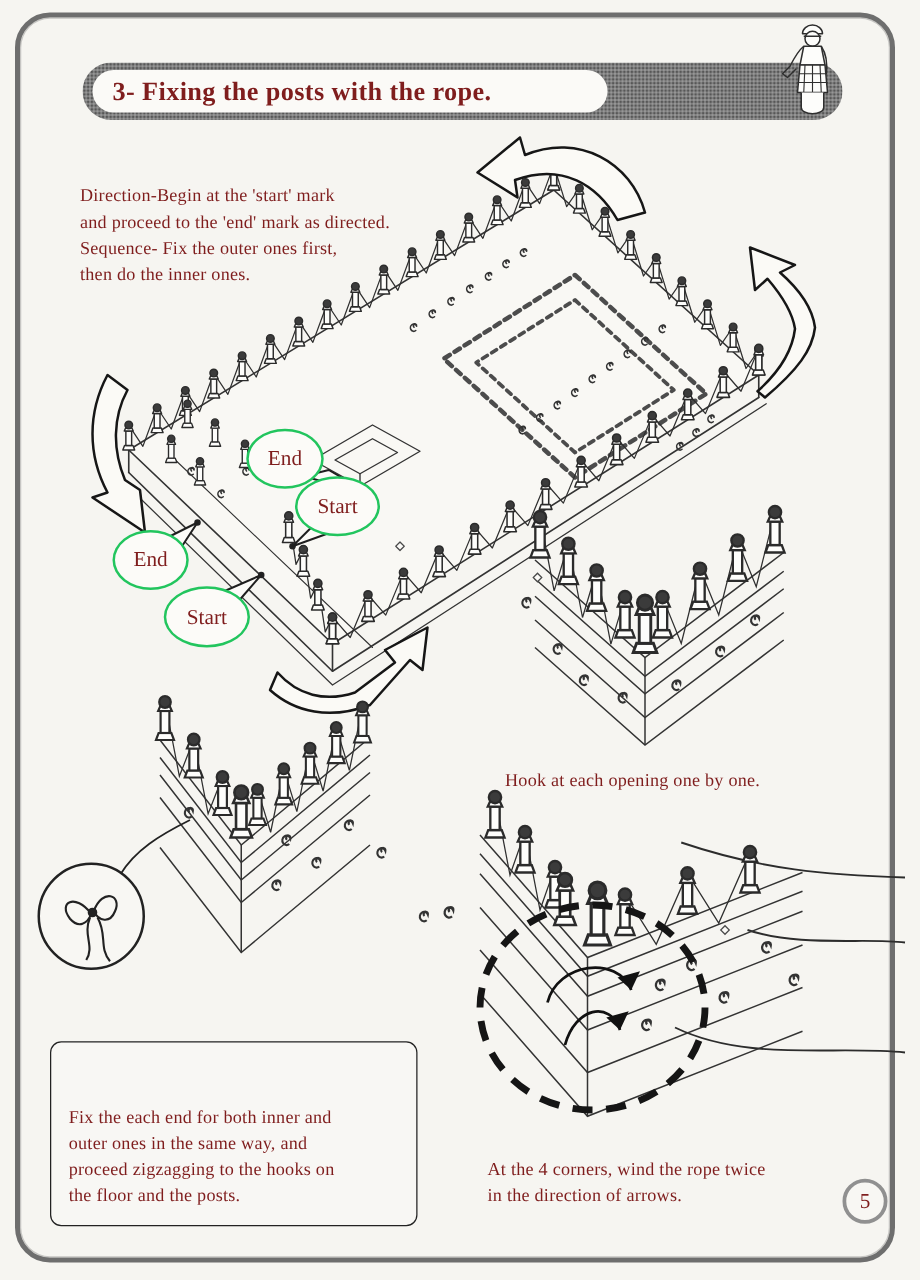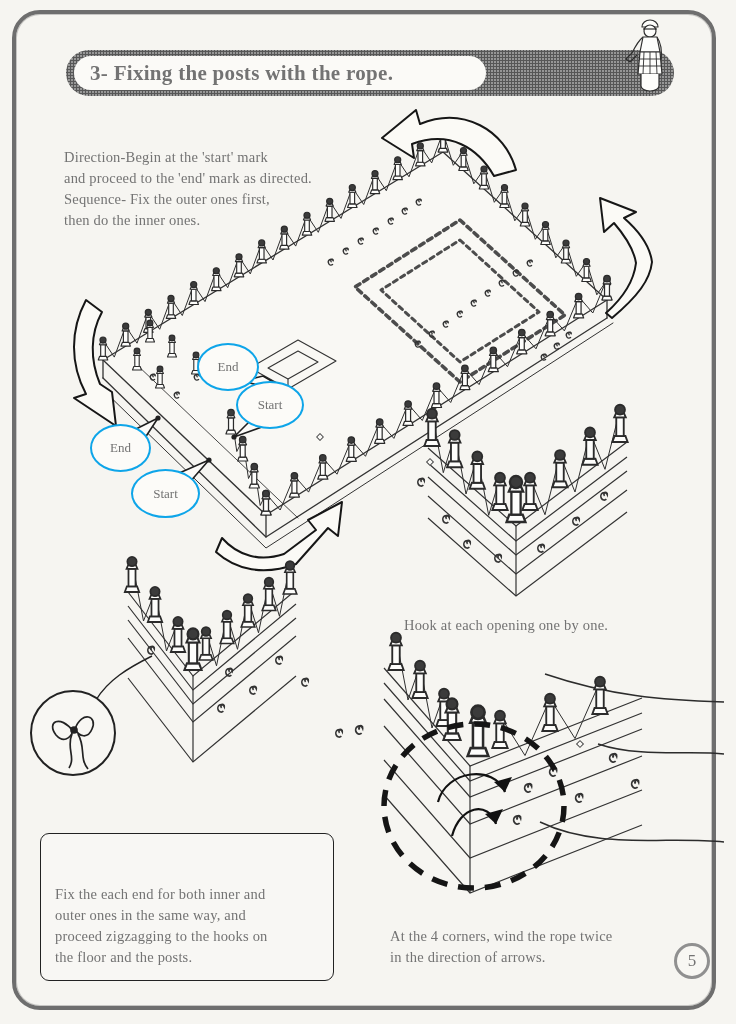--- a/index.html
+++ b/index.html
@@ -1,34 +1,34 @@
 <!DOCTYPE html>
 <html><head>
 <meta charset="utf-8">
 <style>
   html,body{margin:0;padding:0;}
   body{width:736px;height:1024px;background:#e8e6e2;}
   .page{position:relative;width:736px;height:1024px;background:#f6f5f1;overflow:hidden;
-        font-family:"Liberation Serif",serif;color:#737373;}
+        font-family:"Liberation Serif",serif;color:#7f1d1d;}
   .page-border{position:absolute;left:12px;top:10px;width:704px;height:1000px;
         border:4px solid #6e6e6e;border-radius:28px;box-sizing:border-box;
         box-shadow:inset 0 0 0 1px rgba(110,110,110,.35);}
   .title-band{position:absolute;left:66px;top:50px;width:608px;height:46px;border-radius:23px;
         background-color:#979797;
         background-image:radial-gradient(rgba(45,45,45,.6) 1px,transparent 1.3px);
         background-size:3px 3px;}
   .title-pill{position:absolute;left:8px;top:6px;width:412px;height:34px;background:#fbfaf7;
         border-radius:17px;display:flex;align-items:center;padding-left:16px;box-sizing:border-box;}
   .title-text{font-weight:bold;font-size:21px;letter-spacing:.3px;}
   .figure-icon{position:absolute;left:618px;top:16px;}
   .note{position:absolute;font-size:14.5px;line-height:1.45;white-space:pre-line;letter-spacing:.2px;}
   .note-box{position:absolute;left:40px;top:833px;width:294px;border:1.6px solid #222;
         border-radius:9px;padding:29px 12px 12px 14px;box-sizing:border-box;background:rgba(255,255,255,.25);}
-  .bubble{position:absolute;border:2px solid #0ea5e9;background:#fcfbf8;border-radius:50%;
-        display:flex;align-items:center;justify-content:center;font-size:13px;z-index:4;}
+  .bubble{position:absolute;border:2px solid #22c55e;background:#fcfbf8;border-radius:50%;
+        display:flex;align-items:center;justify-content:center;font-size:17px;z-index:4;}
   .page-num{position:absolute;left:674px;top:943px;width:36px;height:36px;border-radius:50%;
         border:3px solid #909090;background:#f8f7f3;display:flex;align-items:center;justify-content:center;
         font-size:17px;z-index:6;box-sizing:border-box;}
   .art{position:absolute;left:0;top:0;z-index:2;}
   .txt{z-index:5;}
 </style>
 </head>
 <body>
 
 <div class="page">

